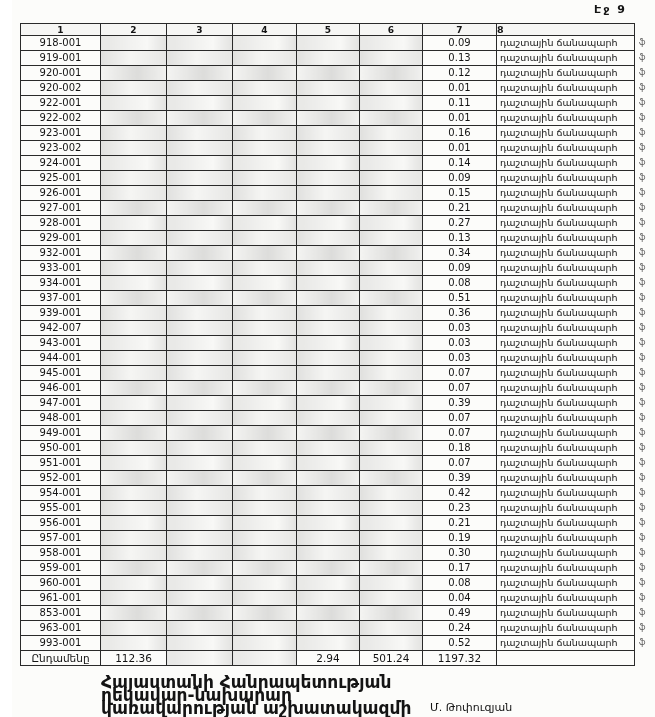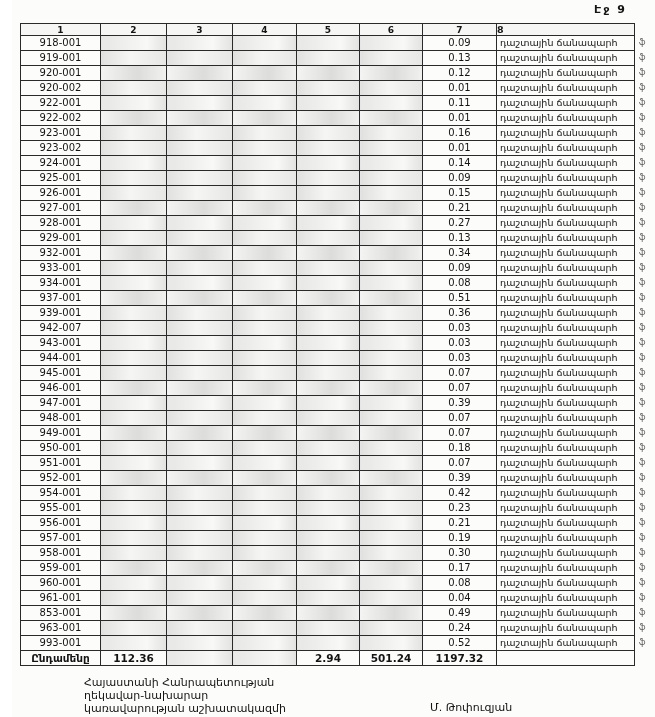--- a/index.html
+++ b/index.html
@@ -57,25 +57,25 @@
   
   td.empty{
     background:linear-gradient(90deg, rgba(40,40,40,0.13), rgba(40,40,40,0.03) 45%, rgba(40,40,40,0.10));
   }
   tr:nth-child(3n) td.empty{
     background:linear-gradient(90deg, rgba(40,40,40,0.04), rgba(40,40,40,0.15) 55%, rgba(40,40,40,0.05));
   }
   tr:nth-child(4n+1) td.empty{
     background:linear-gradient(90deg, rgba(40,40,40,0.09) 10%, rgba(40,40,40,0.02) 70%, rgba(40,40,40,0.12));
   }
-  tfoot td{font-weight:bold;font-size:10.5px;text-align:center;}
+  tfoot td{font-weight:normal;font-size:10.5px;text-align:center;}
   tfoot td.c1{text-align:center;}
   .footer-block{
-    position:absolute;left:72px;top:676px;
-    font-size:11px;font-weight:normal;line-height:13px;
+    position:absolute;left:89px;top:676px;
+    font-size:17px;font-weight:bold;line-height:13px;
   }
   .signature{
     position:absolute;left:418px;top:701px;
     font-size:11px;font-weight:normal;
   }
 </style>
 </head>
 <body>
 
 <div class="page">

